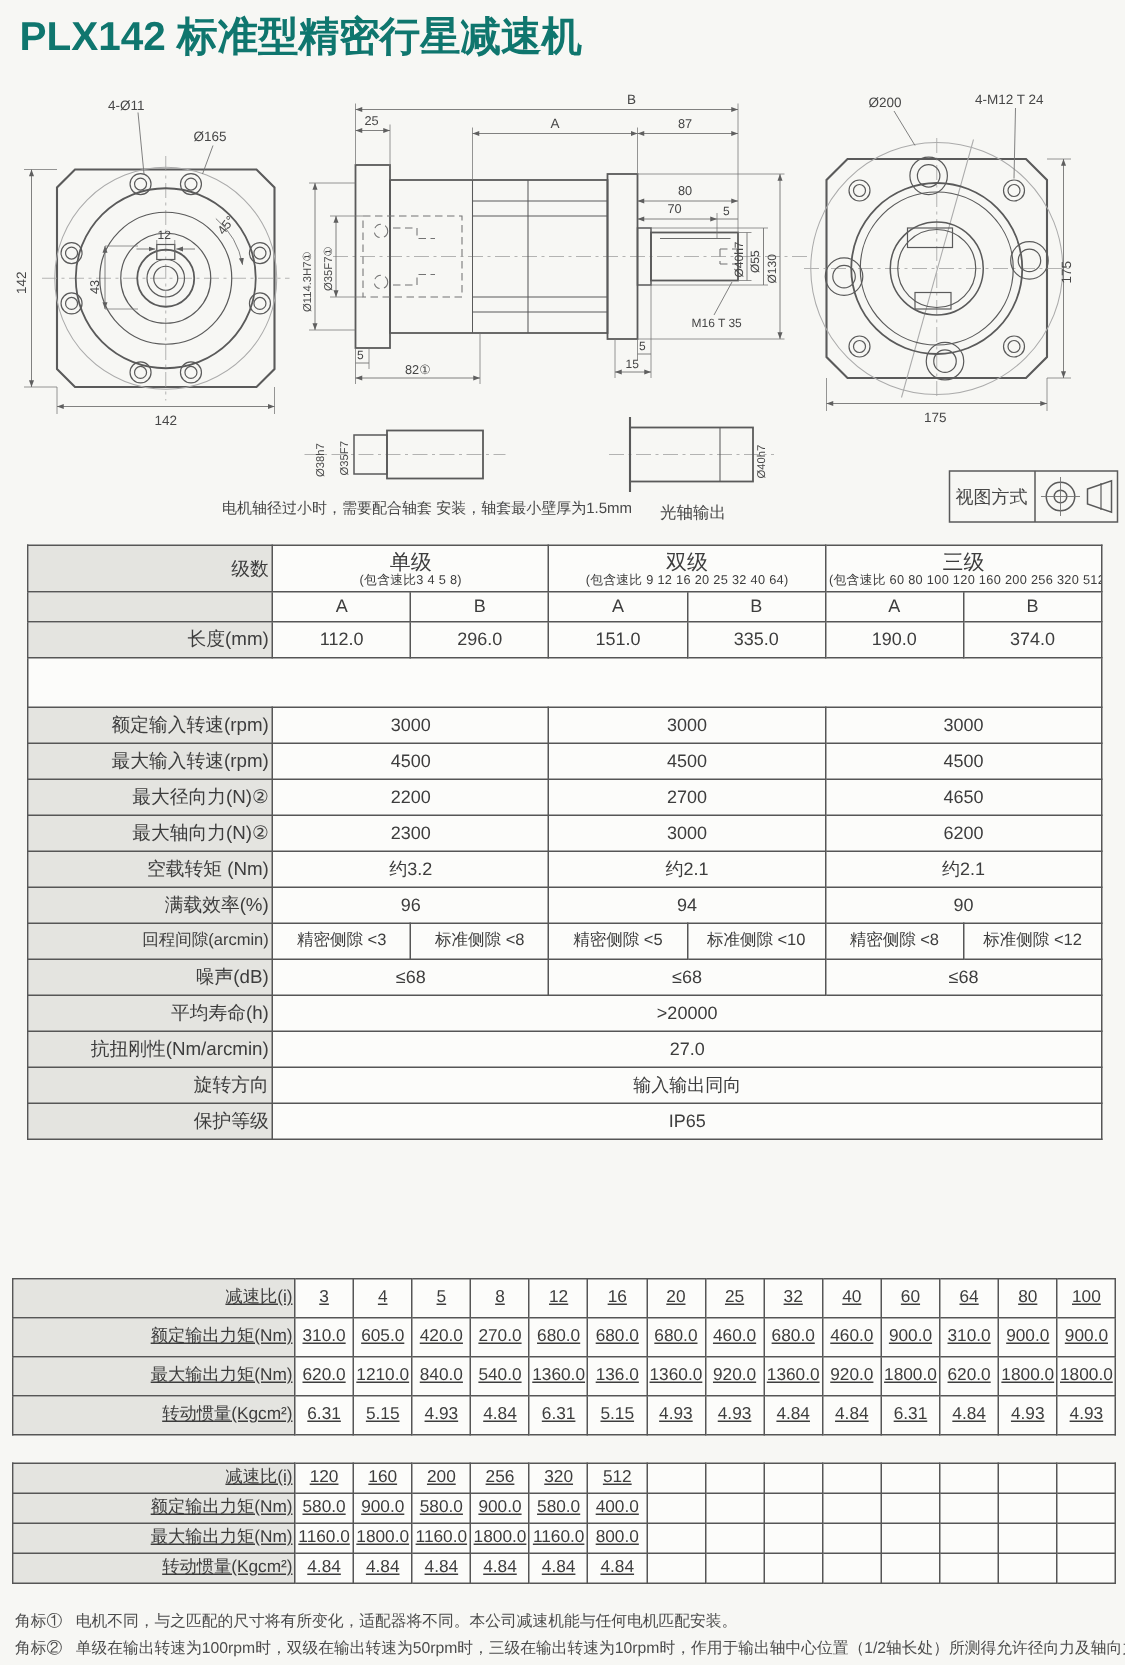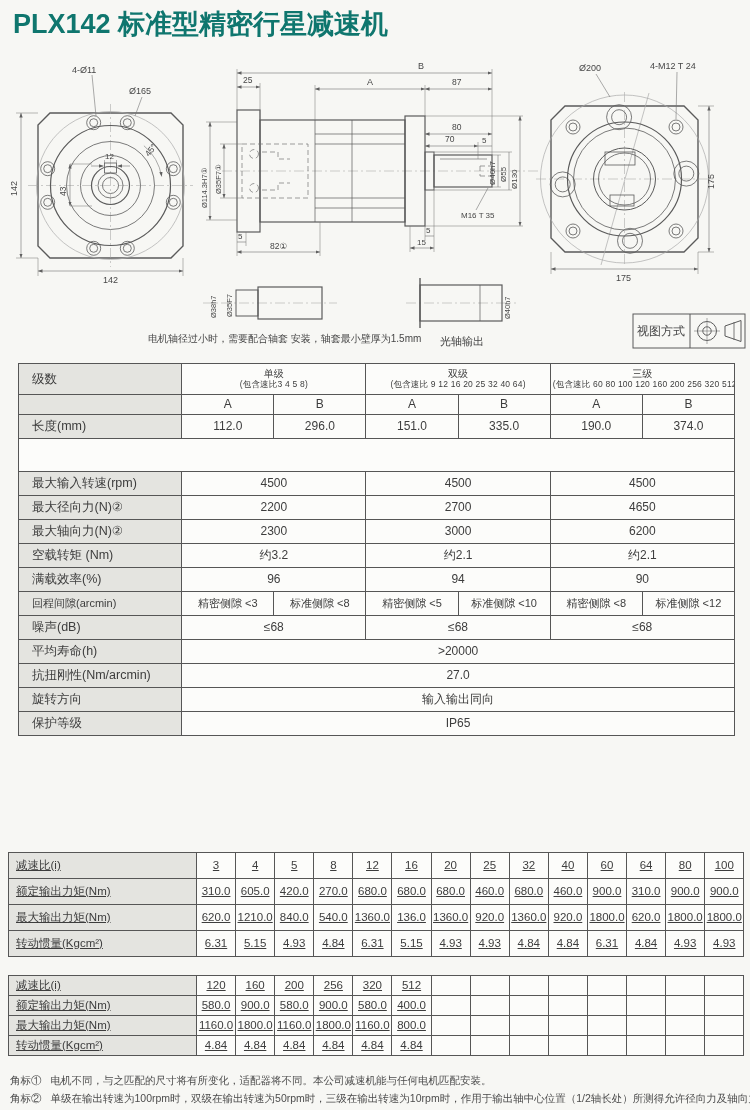--- a/index.html
+++ b/index.html
@@ -22,25 +22,25 @@
   .dim{fill:none;stroke:#737373;stroke-width:.6}
   .cl{fill:none;stroke:#9c9c9c;stroke-width:.5;stroke-dasharray:10 3 2 3}
   .hid{fill:none;stroke:#737373;stroke-width:.7;stroke-dasharray:5 3}
   .faint{fill:none;stroke:#ababab;stroke-width:.7}
 
   table { border-collapse:collapse; table-layout:fixed; position:absolute; background:#fcfcfa; }
   td {
     border:1px solid #565656; font-size:12px; text-align:center;
     padding:1px 2px; height:24px; line-height:1.15; overflow:hidden; white-space:nowrap;
   }
-  .lbl { background:#e4e4e0; text-align:left; padding-left:13px; font-size:12.5px; }
+  .lbl { background:#e4e4e0; text-align:right; padding-left:13px; font-size:12.5px; }
   .spec { top:363px; left:18px; width:717px; }
   .spec .c-lbl { width:163px; } .spec .c-val { width:92px; }
   .spec tr.hdr td { height:31px; }
-  .grp-name { font-size:10px; }
+  .grp-name { font-size:14px; }
   .grp-ratios { font-size:8.5px; letter-spacing:.2px;text-align:center; }
   .spec tr.sub td { height:20px; }
   .spec tr.spacer td { height:33px; }
   .backlash td { font-size:11px; }
   .ratio { left:8px; width:736px;text-decoration:underline; }
   .ratio .lbl { padding-left:7px; font-size:11.5px; }
   .ratio td { font-size:11.5px; height:26px; padding:1px 1px; }
   .r1 { top:852px; }
   .r2 { top:975px; }
   .r2 td { height:20px; }
@@ -325,20 +325,26 @@
     <td>296.0</td>
     <td>151.0</td>
     <td>335.0</td>
     <td>190.0</td>
     <td>374.0</td>
   </tr>
   <tr class="spacer">
         <td colspan="7"></td>
       </tr>
   <tr>
+    <td class="lbl">额定输入转速(rpm)</td>
+    <td colspan="2">3000</td>
+    <td colspan="2">3000</td>
+    <td colspan="2">3000</td>
+  </tr>
+  <tr>
     <td class="lbl">最大输入转速(rpm)</td>
     <td colspan="2">4500</td>
     <td colspan="2">4500</td>
     <td colspan="2">4500</td>
   </tr>
   <tr>
     <td class="lbl">最大径向力(N)②</td>
     <td colspan="2">2200</td>
     <td colspan="2">2700</td>
     <td colspan="2">4650</td>

